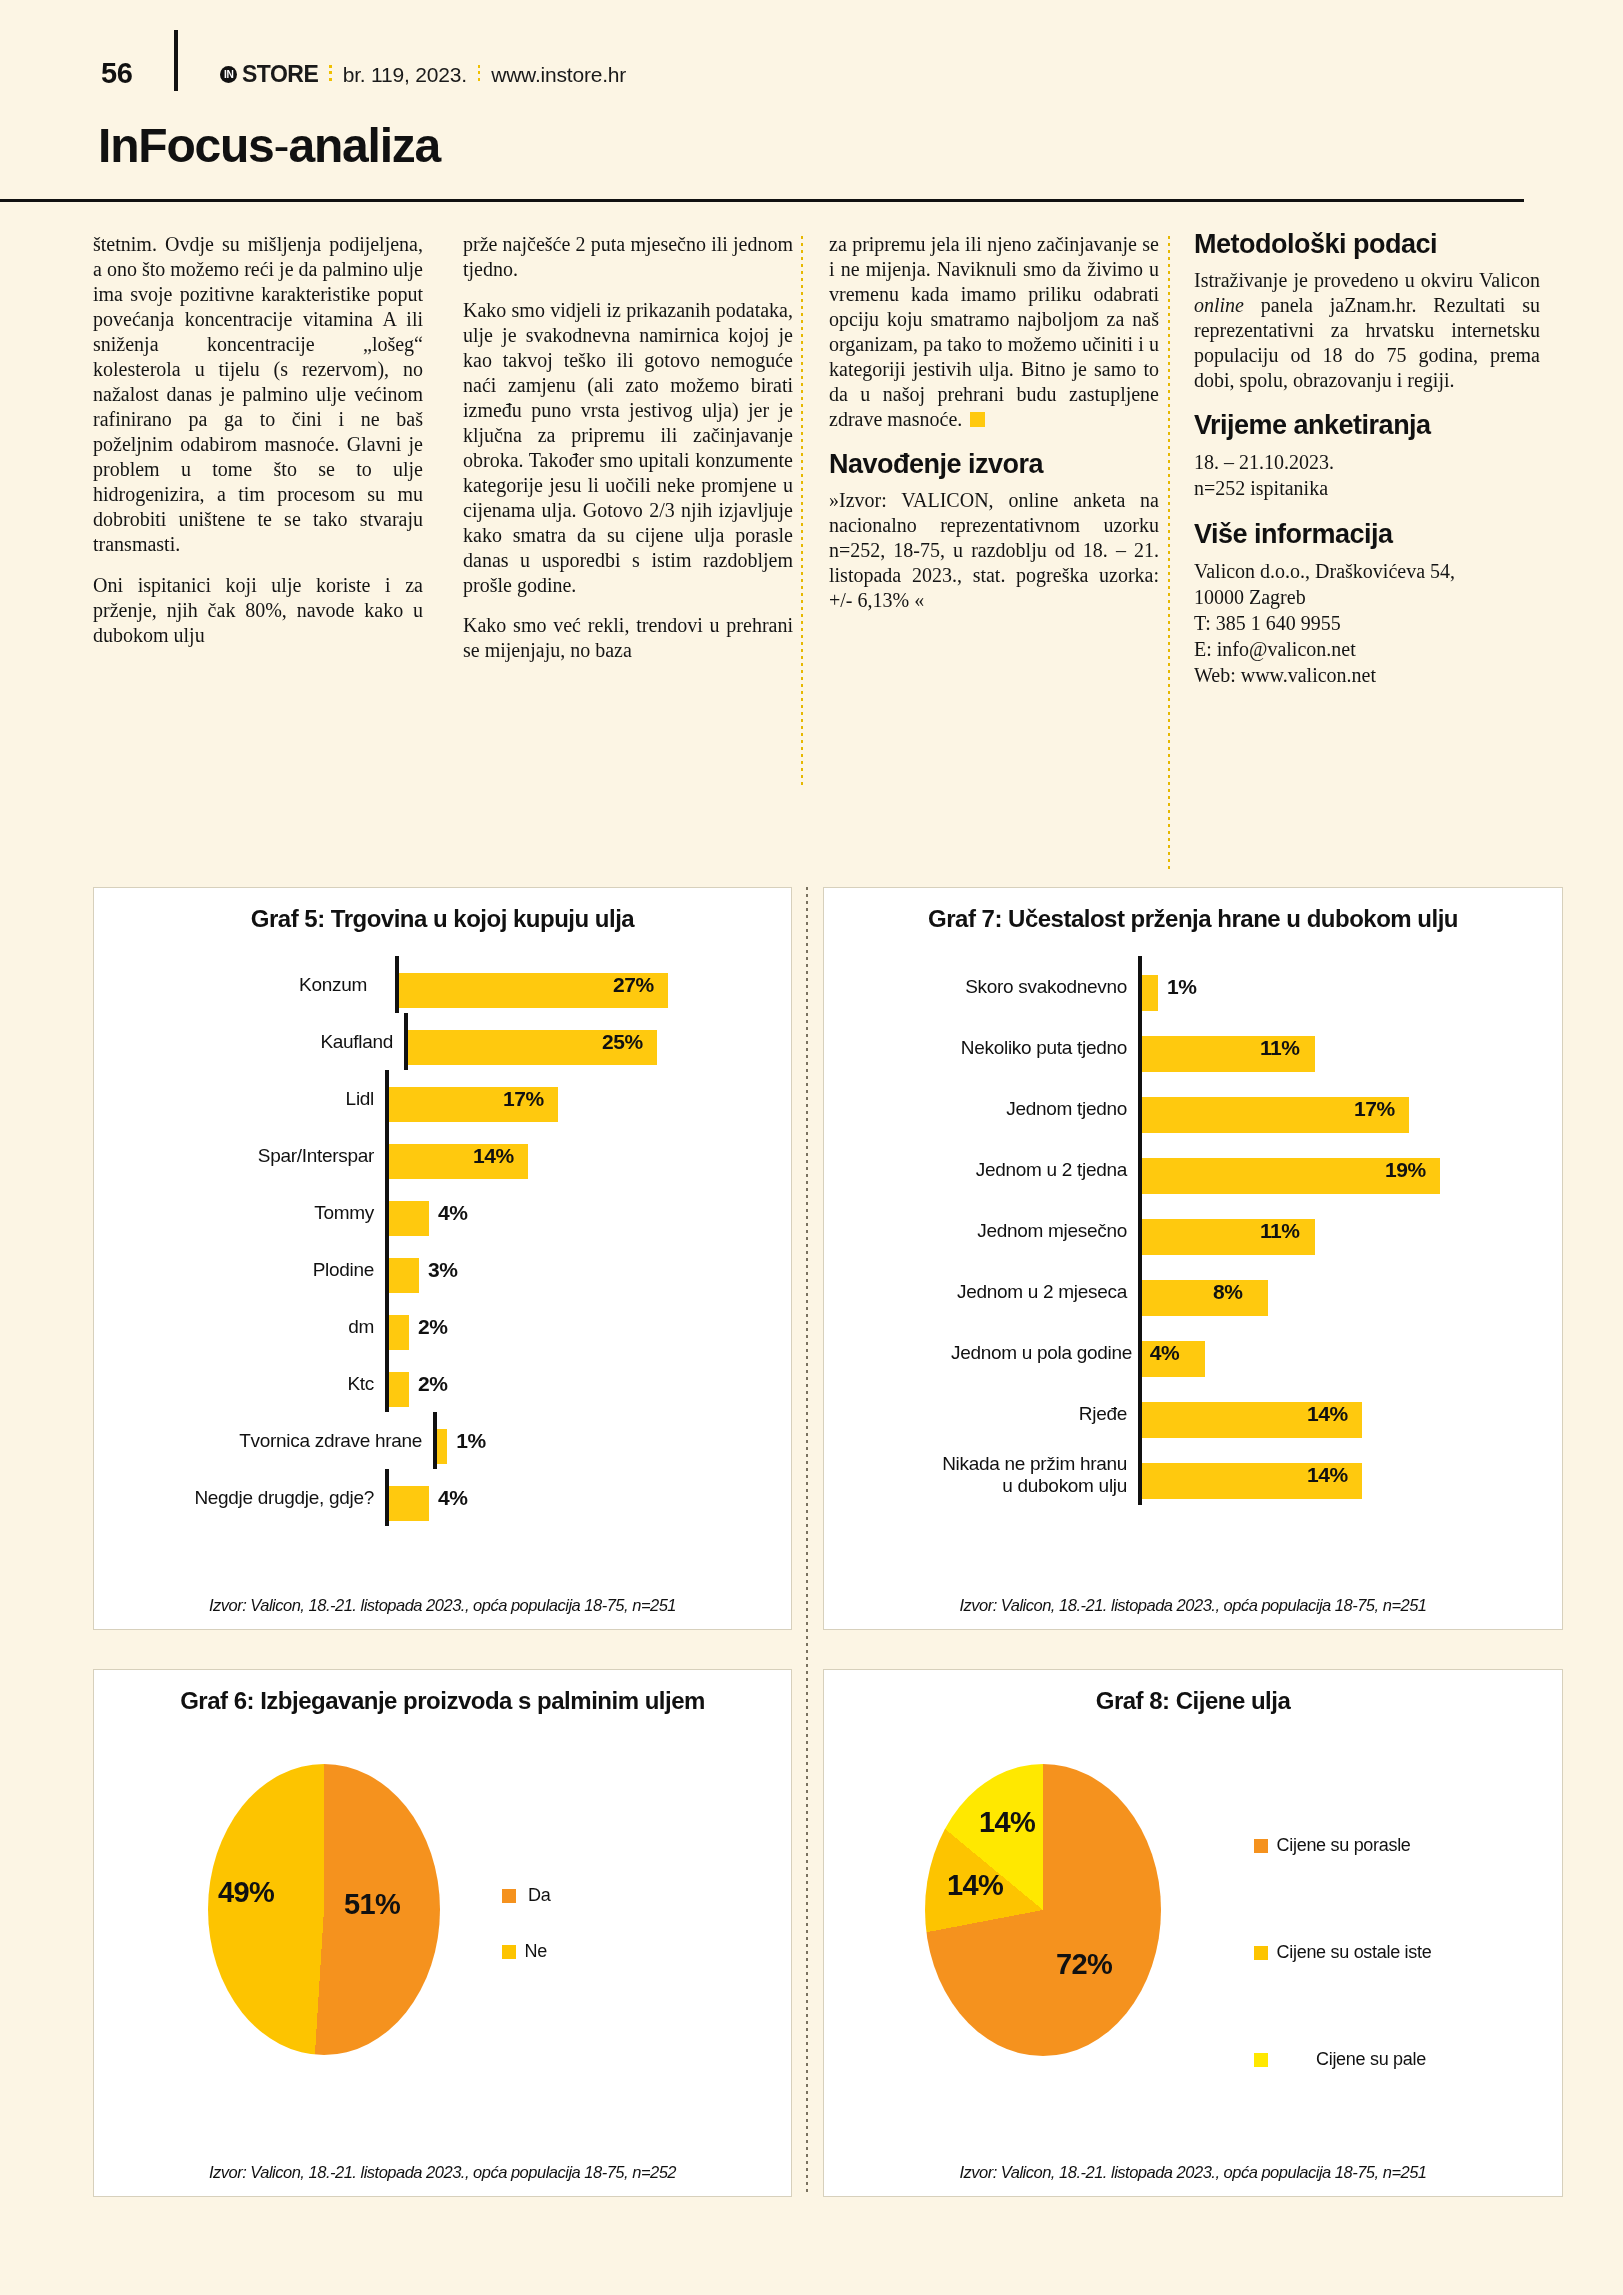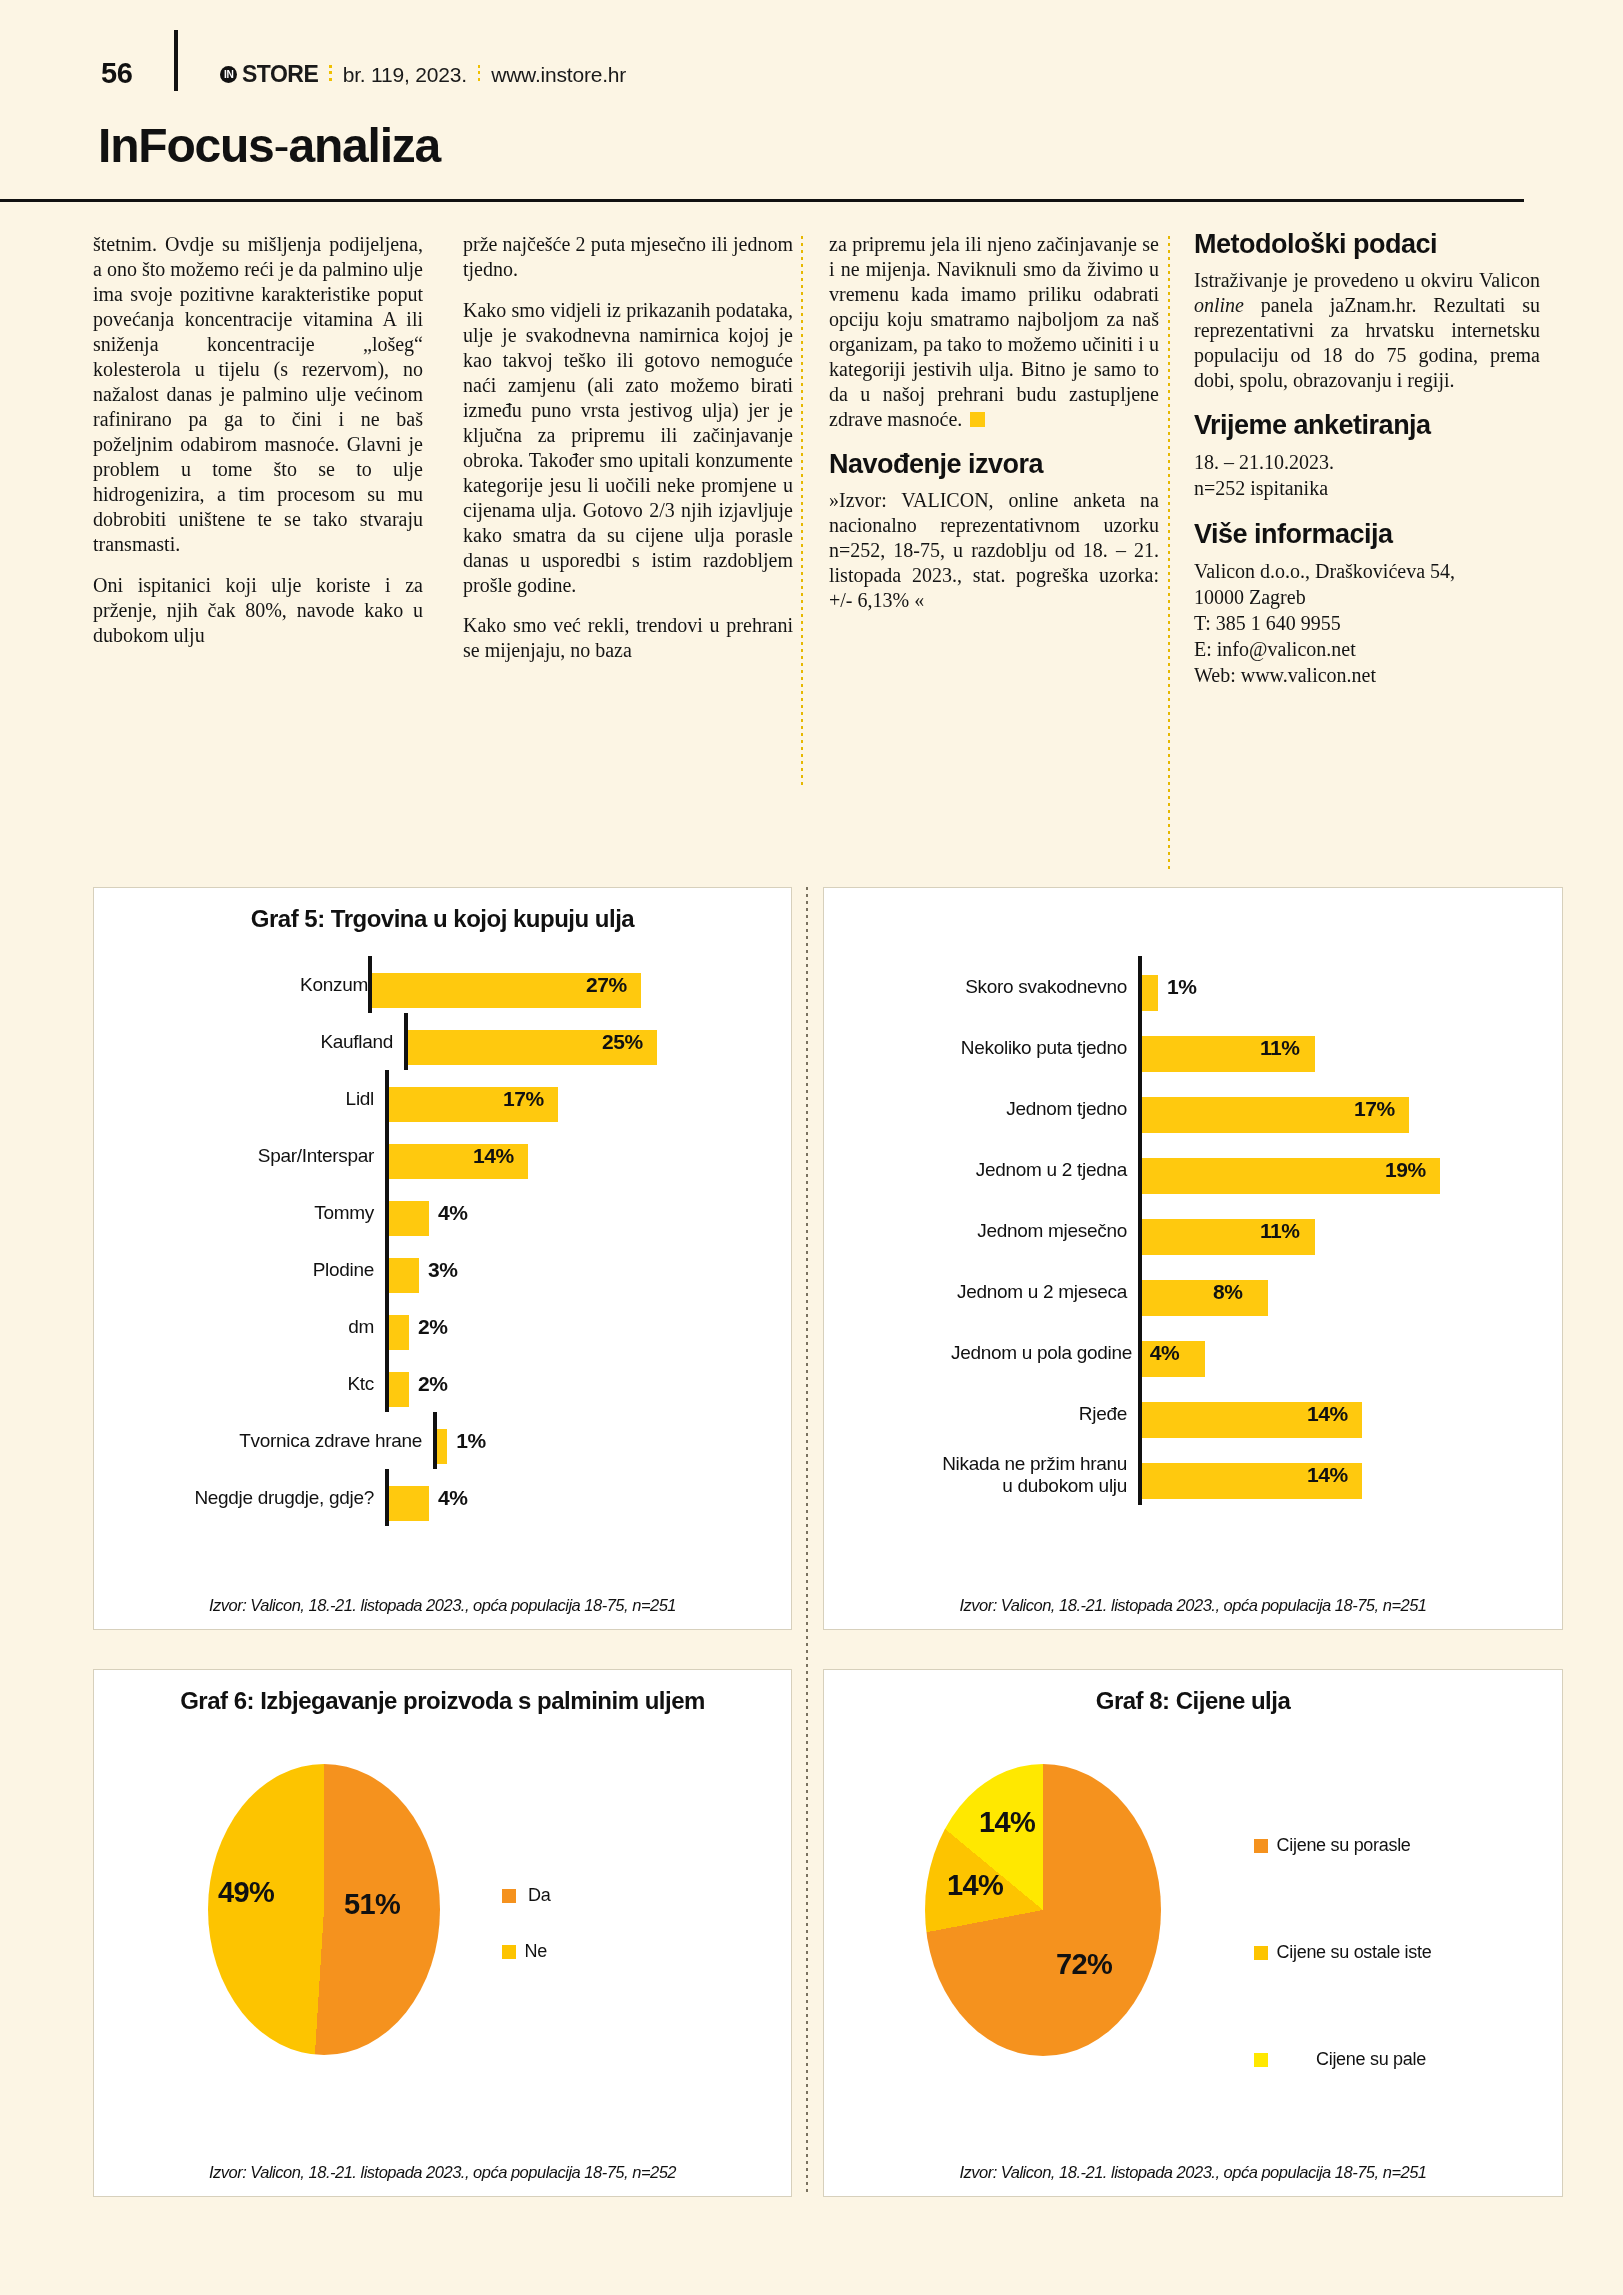--- a/index.html
+++ b/index.html
@@ -282,21 +282,21 @@
     <div class="col4-line">E: info@valicon.net</div>
     <div class="col4-line">Web: www.valicon.net</div>
   </div>
 
   <div class="panel-divider-v"></div>
 
   <div class="panel" id="panel5">
     <div class="panel-title">Graf 5: Trgovina u kojoj kupuju ulja</div>
     <div class="barchart" id="bars5">
         <div class="barrow" style="height: 57px;">
-          <div class="barlabel" style="width: 274px; padding-right: 0;">Konzum</div>
+          <div class="barlabel" style="width: 301px; padding-right: 28px;">Konzum</div>
           <div class="baraxis"></div>
           <div class="bartrack">
             <div class="bar" style="width: 269px; height: 35px; background: rgb(255, 201, 14); margin-top: 11px;"></div>
             <div class="barval" style="left: 214px;">27%</div>
           </div>
         </div>
         <div class="barrow" style="height: 57px;">
           <div class="barlabel" style="width: 291px; padding-right: 11px; margin-left: 19px;">Kaufland</div>
           <div class="baraxis"></div>
           <div class="bartrack">
@@ -366,20 +366,21 @@
           <div class="bartrack">
             <div class="bar" style="width: 40px; height: 35px; background: rgb(255, 201, 14); margin-top: 11px;"></div>
             <div class="barval" style="left: 49px;">4%</div>
           </div>
         </div>
       </div>
     <div class="panel-source">Izvor: Valicon, 18.-21. listopada 2023., opća populacija 18-75, n=251</div>
   </div>
 
   <div class="panel" id="panel7">
+    <div class="panel-title">Graf 7: Učestalost prženja hrane u dubokom ulju</div>
     <div class="barchart" id="bars7">
         <div class="barrow" style="height: 61px;">
           <div class="barlabel" style="width: 314px; padding-right: 11px;">Skoro svakodnevno</div>
           <div class="baraxis"></div>
           <div class="bartrack">
             <div class="bar" style="width: 15.7px; height: 36px; background: rgb(255, 201, 14); margin-top: 12.6px;"></div>
             <div class="barval" style="left: 25px;">1%</div>
           </div>
         </div>
         <div class="barrow" style="height: 61px;">

